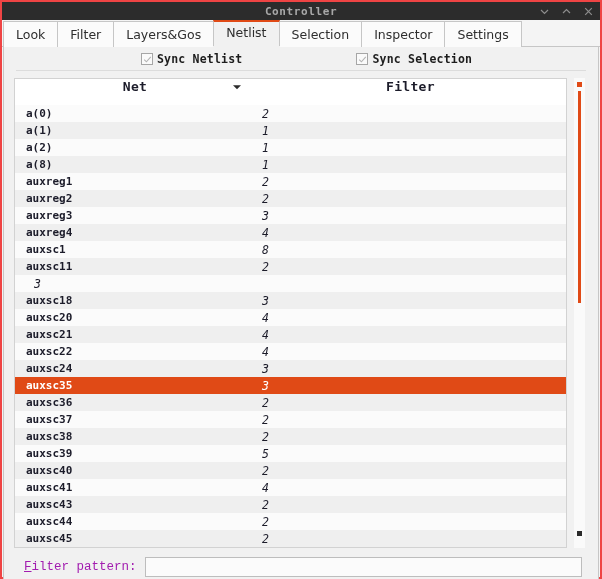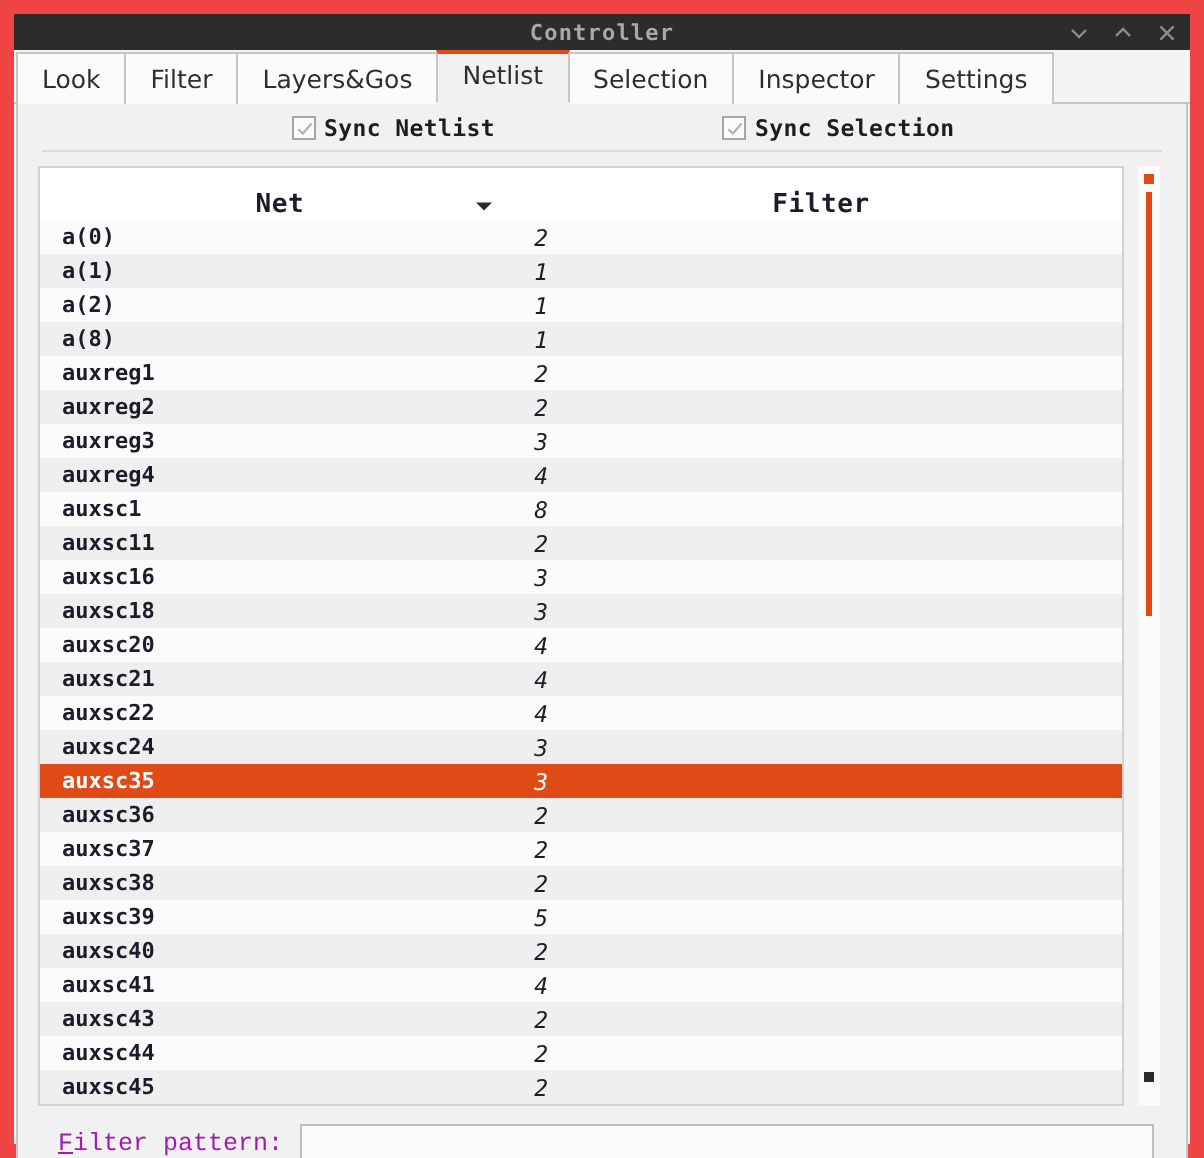--- a/index.html
+++ b/index.html
@@ -6,21 +6,21 @@
   html, body {
     width: 602px; height: 579px;
     background: #f2f2f2;
     font-family: "DejaVu Sans", sans-serif;
     overflow: hidden;
   }
   #app {
     position: relative;
     width: 602px; height: 579px;
     background: #f4f4f4;
-    border: 7px solid #ef4444;
+    border: 2px solid #ef4444;
     display: flex; flex-direction: column;
   }
 
   
   .titlebar {
     height: 18px; flex: 0 0 18px;
     background: #2c2c2c;
     display: flex; align-items: center;
     position: relative;
   }
@@ -122,21 +122,21 @@
     background: #ffffff;
     border: 1px solid #d2d2d2;
     display: flex; flex-direction: column;
     min-width: 0;
     overflow: hidden;
   }
   .thead {
     flex: 0 0 26px;
     display: flex;
     background: #ffffff;
-    align-items: flex-end;
+    align-items: flex-start;
     position: relative;
   }
   .th {
     font-family: "DejaVu Sans Mono", monospace;
     font-weight: bold;
     font-size: 13px;
     color: #1c1c2a;
     text-align: center;
     letter-spacing: .3px;
   }
@@ -346,21 +346,20 @@
             </div>
             <div class="trow">
               <div class="cell-net">auxsc1</div>
               <div class="cell-plugs">8</div>
             </div>
             <div class="trow alt">
               <div class="cell-net">auxsc11</div>
               <div class="cell-plugs">2</div>
             </div>
             <div class="trow">
-              <div class="cell-net">auxsc16</div>
               <div class="cell-plugs">3</div>
             </div>
             <div class="trow alt">
               <div class="cell-net">auxsc18</div>
               <div class="cell-plugs">3</div>
             </div>
             <div class="trow">
               <div class="cell-net">auxsc20</div>
               <div class="cell-plugs">4</div>
             </div>

